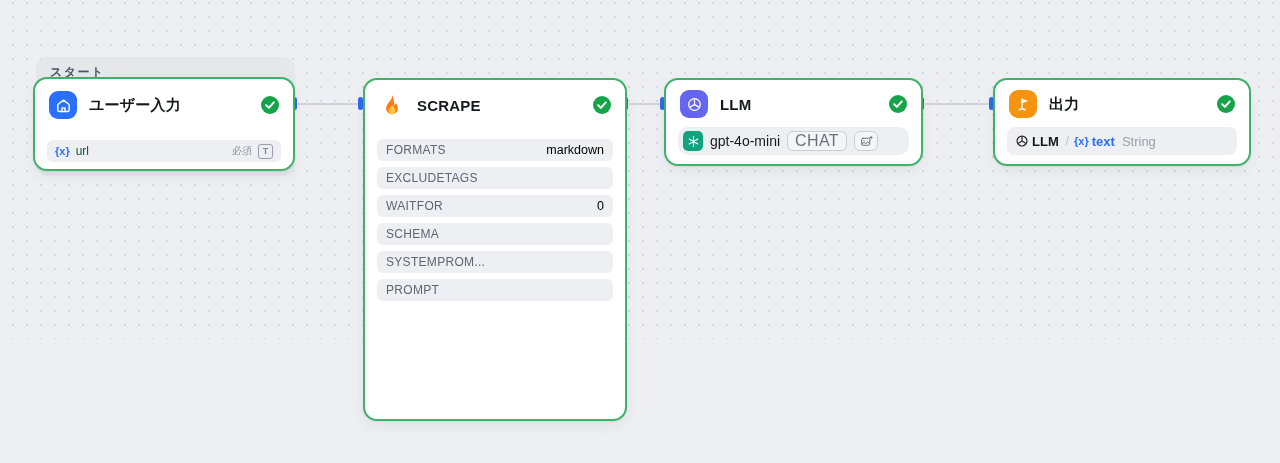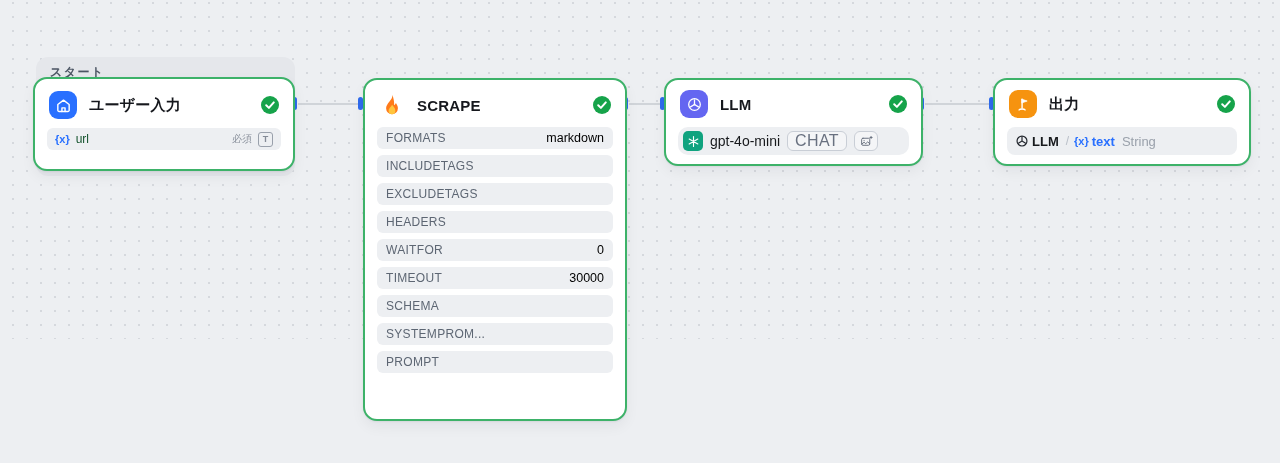--- a/index.html
+++ b/index.html
@@ -31,21 +31,21 @@
     border-radius:14px;
     box-shadow:0 1px 2px rgba(16,24,40,.06), 0 6px 14px rgba(16,24,40,.05);
   }
   .node-user  { left:33px;  top:77px; width:262px; height:94px; }
   .node-scrape{ left:363px; top:78px; width:264px; height:343px; }
   .node-llm   { left:664px; top:78px; width:259px; height:88px; }
   .node-out   { left:993px; top:78px; width:258px; height:88px; }
 
   .node-header {
     display:flex; align-items:center; gap:12px;
-    padding:12px 14px 9px 14px;
+    padding:12px 14px 21px 14px;
   }
   .node-llm .node-header, .node-out .node-header { padding:10px 14px 9px 14px; }
   .node-icon {
     width:28px; height:28px; border-radius:9px; flex:0 0 auto;
     display:grid; place-items:center;
   }
   .icon-blue   { background:#2970ff; }
   .icon-indigo { background:#6466f1; }
   .icon-orange { background:#f6930f; }
   .icon-flame  { background:transparent; width:26px; height:26px; border-radius:0; }
@@ -180,38 +180,26 @@
         <circle cx="9" cy="9" r="9" fill="#16a34a"></circle>
         <polyline points="5.2,9.3 7.9,11.9 12.8,6.4" fill="none" stroke="#fff" stroke-width="2" stroke-linecap="round" stroke-linejoin="round"></polyline>
       </svg>
     </div>
     <div class="node-body">
       <div class="prow">
         <span class="plabel">FORMATS</span>
         <span class="pvalue">markdown</span>
       </div>
       <div class="prow">
-        <span class="plabel">INCLUDETAGS</span>
-        <span class="pvalue"></span>
-      </div>
-      <div class="prow">
         <span class="plabel">EXCLUDETAGS</span>
-        <span class="pvalue"></span>
-      </div>
-      <div class="prow">
-        <span class="plabel">HEADERS</span>
         <span class="pvalue"></span>
       </div>
       <div class="prow">
         <span class="plabel">WAITFOR</span>
         <span class="pvalue">0</span>
-      </div>
-      <div class="prow">
-        <span class="plabel">TIMEOUT</span>
-        <span class="pvalue">30000</span>
       </div>
       <div class="prow">
         <span class="plabel">SCHEMA</span>
         <span class="pvalue"></span>
       </div>
       <div class="prow">
         <span class="plabel">SYSTEMPROM...</span>
         <span class="pvalue"></span>
       </div>
       <div class="prow">

